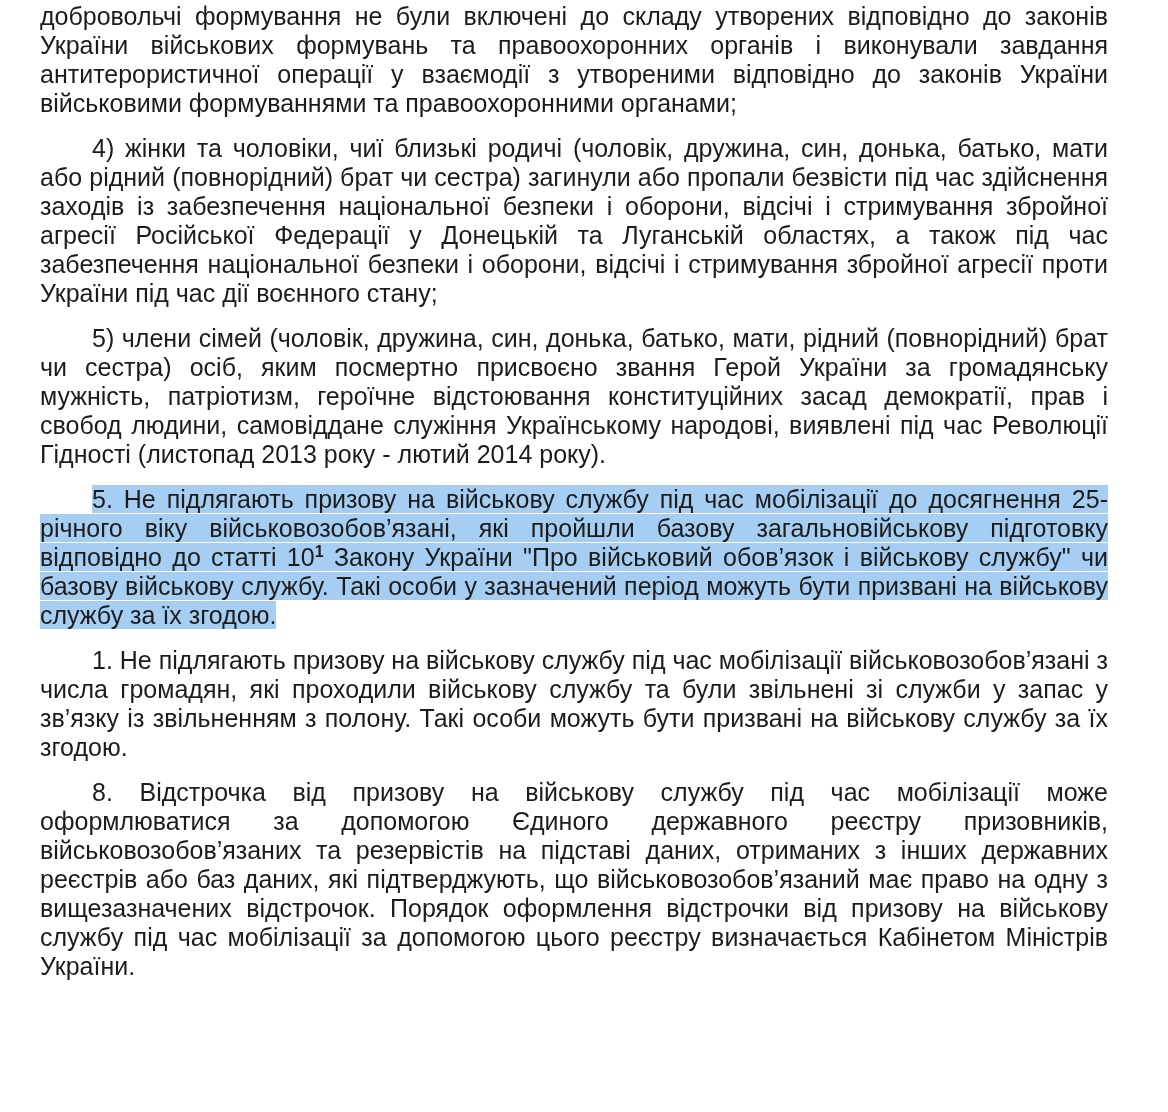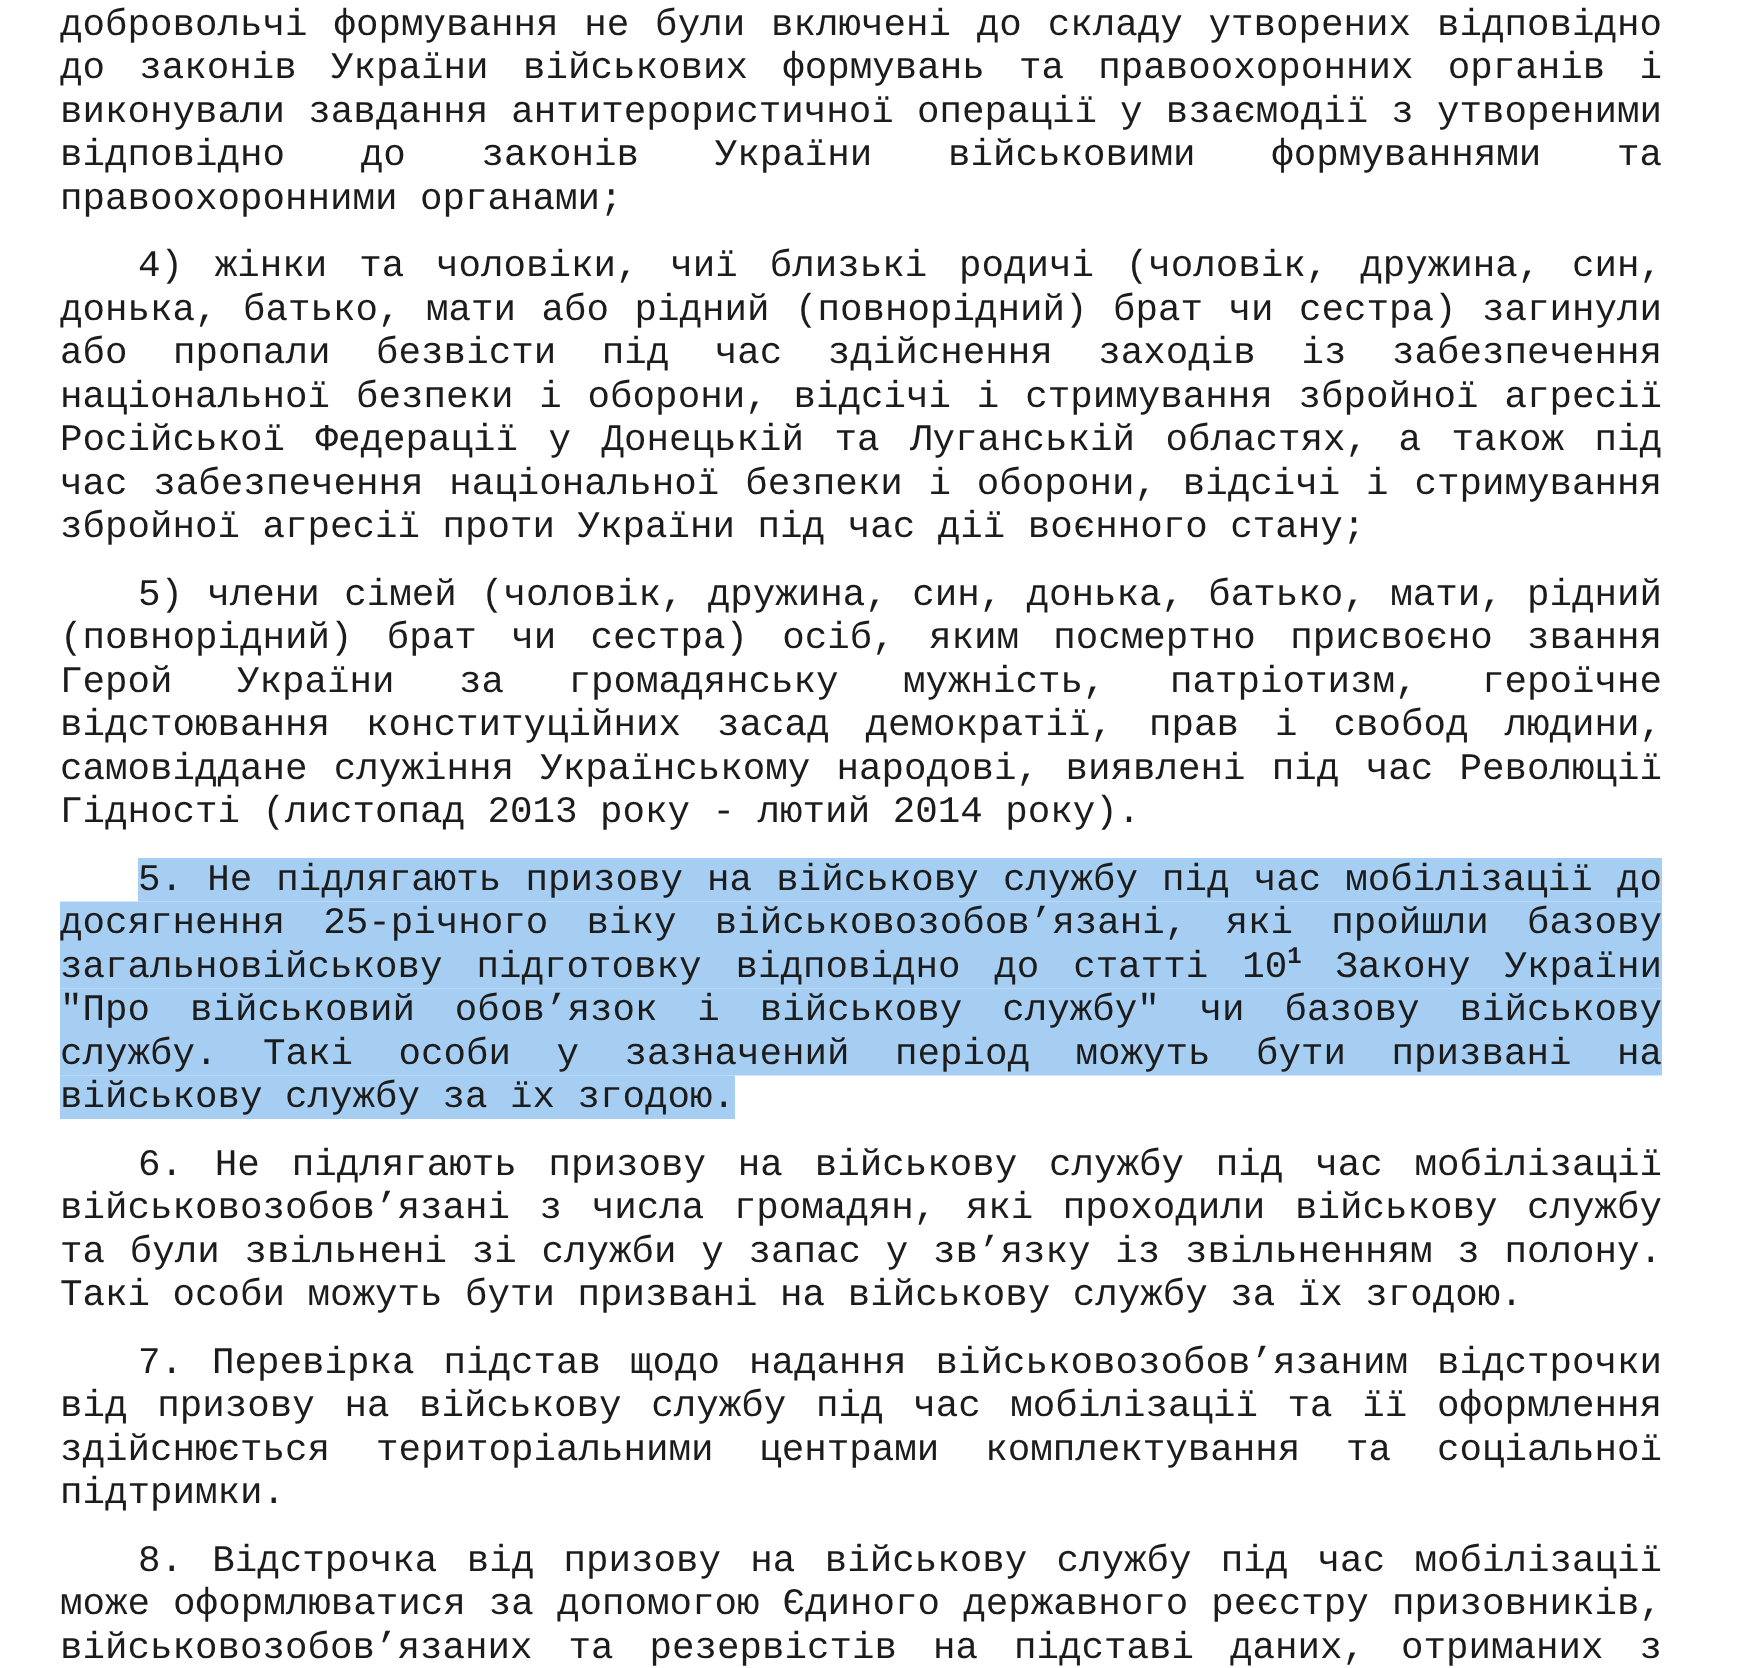--- a/index.html
+++ b/index.html
@@ -6,21 +6,21 @@
     margin: 0;
     padding: 0;
     background: #ffffff;
   }
   .page {
     width: 1168px;
     height: 1112px;
     box-sizing: border-box;
     padding: 2px 60px 0 40px;
     background: #ffffff;
-    font-family: Liberation Mono, monospace;
+    font-family: Liberation Sans, sans-serif;
     font-size: 25px;
     line-height: 29px;
     color: var(--text-color, #1c1c1c);
     text-align: justify;
     overflow: hidden;
   }
   .para {
     margin: 16px 0 0 0;
     text-indent: 52px;
   }
@@ -47,19 +47,18 @@
 
   <p class="para continuation">добровольчі формування не були включені до складу утворених відповідно до законів України військових формувань та правоохоронних органів і виконували завдання антитерористичної операції у взаємодії з утвореними відповідно до законів України військовими формуваннями та правоохоронними органами;</p>
 
   <p class="para">4) жінки та чоловіки, чиї близькі родичі (чоловік, дружина, син, донька, батько, мати або рідний (повнорідний) брат чи сестра) загинули або пропали безвісти під час здійснення заходів із забезпечення національної безпеки і оборони, відсічі і стримування збройної агресії Російської Федерації у Донецькій та Луганській областях, а також під час забезпечення національної безпеки і оборони, відсічі і стримування збройної агресії проти України під час дії воєнного стану;</p>
 
   <p class="para">5) члени сімей (чоловік, дружина, син, донька, батько, мати, рідний (повнорідний) брат чи сестра) осіб, яким посмертно присвоєно звання Герой України за громадянську мужність, патріотизм, героїчне відстоювання конституційних засад демократії, прав і свобод людини, самовіддане служіння Українському народові, виявлені під час Революції Гідності (листопад 2013 року - лютий 2014 року).</p>
 
 
   <p class="para"><span class="highlight"><span>5. Не підлягають призову на військову службу під час мобілізації до досягнення 25-річного віку військовозобов’язані, які пройшли базову загальновійськову підготовку відповідно до статті 10</span><span class="sup">1</span><span> Закону України "Про військовий обов’язок і військову службу" чи базову військову службу. Такі особи у зазначений період можуть бути призвані на військову службу за їх згодою.</span></span></p>
 
-  <p class="para">6. Не підлягають призову на військову службу під час мобілізації військовозобов’язані з числа громадян, які проходили військову службу та були звільнені зі служби у запас у зв’язку із звільненням з полону. Такі особи можуть бути призвані на військову службу за їх згодою.</p>
+  <p class="para">1. Не підлягають призову на військову службу під час мобілізації військовозобов’язані з числа громадян, які проходили військову службу та були звільнені зі служби у запас у зв’язку із звільненням з полону. Такі особи можуть бути призвані на військову службу за їх згодою.</p>
 
-  <p class="para">7. Перевірка підстав щодо надання військовозобов’язаним відстрочки від призову на військову службу під час мобілізації та її оформлення здійснюється територіальними центрами комплектування та соціальної підтримки.</p>
 
   <p class="para">8. Відстрочка від призову на військову службу під час мобілізації може оформлюватися за допомогою Єдиного державного реєстру призовників, військовозобов’язаних та резервістів на підставі даних, отриманих з інших державних реєстрів або баз даних, які підтверджують, що військовозобов’язаний має право на одну з вищезазначених відстрочок. Порядок оформлення відстрочки від призову на військову службу під час мобілізації за допомогою цього реєстру визначається Кабінетом Міністрів України.</p>
 
 </div>
 
 </body></html>

